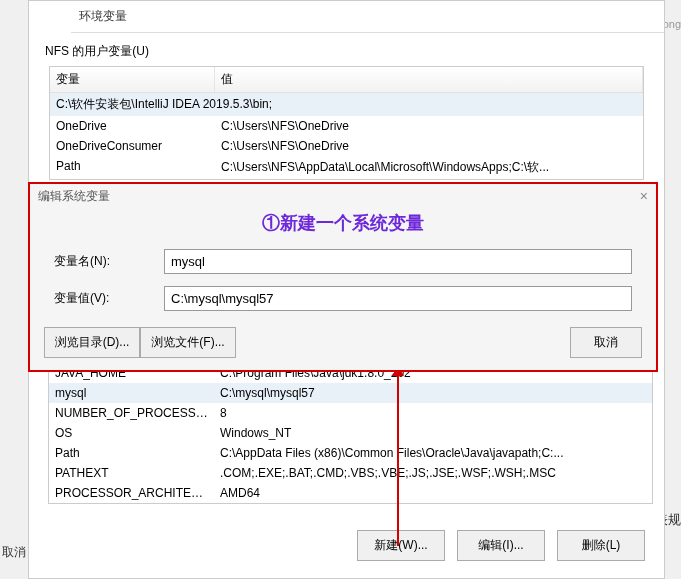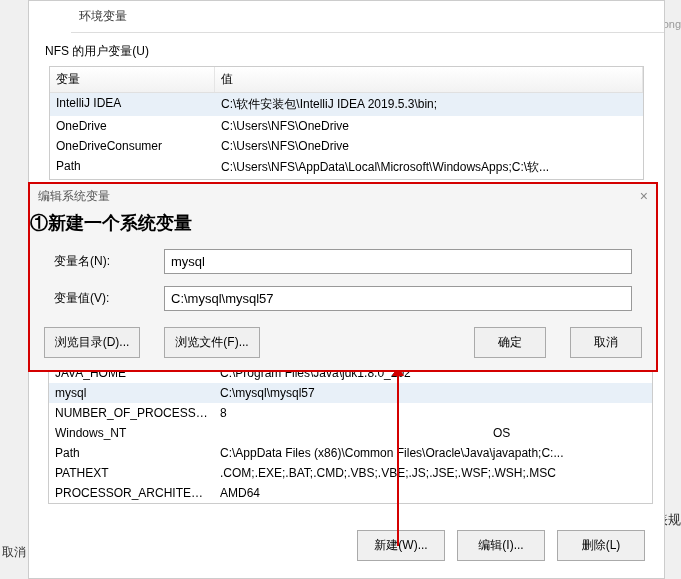--- a/index.html
+++ b/index.html
@@ -80,21 +80,22 @@
       position: relative;
     }
     .dialog-close {
       position: absolute;
       right: 8px; top: 4px;
       color: #888;
       cursor: pointer;
       font-size: 14px;
     }
     .annotation {
-      color: #000000;
+      text-align: center;
+      color: #6d28d9;
       font-size: 18px;
       font-weight: bold;
       padding: 2px 0 8px 0;
     }
     .form-row {
       display: flex;
       align-items: center;
       padding: 6px 24px;
     }
     .form-label {
@@ -104,21 +105,21 @@
     .form-input {
       flex: 1;
       padding: 4px 6px;
       border: 1px solid #999;
       font-size: 13px;
       font-family: inherit;
     }
     .dialog-buttons {
       display: flex;
       padding: 10px 14px 0 14px;
-      gap: 24px;
+      gap: 0;
     }
     .btn {
       padding: 6px 4px;
       min-width: 96px;
       background: #f0f0f0;
       border: 1px solid #aaa;
       font-size: 12px;
       font-family: inherit;
       cursor: pointer;
       text-align: center;
@@ -181,21 +182,20 @@
 
   <div class="section">
     <div class="section-label">NFS 的用户变量(U)</div>
     <div class="table-container">
       <div class="table-header">
         <div class="col col-var">变量</div>
         <div class="col col-val">值</div>
       </div>
       <div id="user-rows">
           <div class="table-row highlight">
-            <div class="col col-var">IntelliJ IDEA</div>
             <div class="col col-val">C:\软件安装包\IntelliJ IDEA 2019.5.3\bin;</div>
           </div>
           <div class="table-row">
             <div class="col col-var">OneDrive</div>
             <div class="col col-val">C:\Users\NFS\OneDrive</div>
           </div>
           <div class="table-row">
             <div class="col col-var">OneDriveConsumer</div>
             <div class="col col-val">C:\Users\NFS\OneDrive</div>
           </div>
@@ -219,21 +219,20 @@
     <input class="form-input" value="mysql" style="">
   </div>
   <div class="form-row">
     <div class="form-label">变量值(V):</div>
     <input class="form-input" value="C:\mysql\mysql57" style="">
   </div>
   <div class="dialog-buttons">
     <button class="btn">浏览目录(D)...</button>
     <button class="btn">浏览文件(F)...</button>
     <div class="spacer"></div>
-    <button class="btn" style="min-width:72px">确定</button>
     <button class="btn" style="min-width:72px">取消</button>
   </div>
 </div>
 
 <div class="arrow"></div>
 
 <div class="lower-table">
   <div class="table-container" style="margin:0;">
     <div id="sys-rows">
         <div class="table-row">
@@ -242,22 +241,22 @@
         </div>
         <div class="table-row highlight">
           <div class="col col-var">mysql</div>
           <div class="col col-val">C:\mysql\mysql57</div>
         </div>
         <div class="table-row">
           <div class="col col-var">NUMBER_OF_PROCESSORS</div>
           <div class="col col-val">8</div>
         </div>
         <div class="table-row">
+          <div class="col col-var">OS</div>
           <div class="col col-val">Windows_NT</div>
-          <div class="col col-var">OS</div>
         </div>
         <div class="table-row">
           <div class="col col-var">Path</div>
           <div class="col col-val">C:\AppData Files (x86)\Common Files\Oracle\Java\javapath;C:...</div>
         </div>
         <div class="table-row">
           <div class="col col-var">PATHEXT</div>
           <div class="col col-val">.COM;.EXE;.BAT;.CMD;.VBS;.VBE;.JS;.JSE;.WSF;.WSH;.MSC</div>
         </div>
         <div class="table-row">

